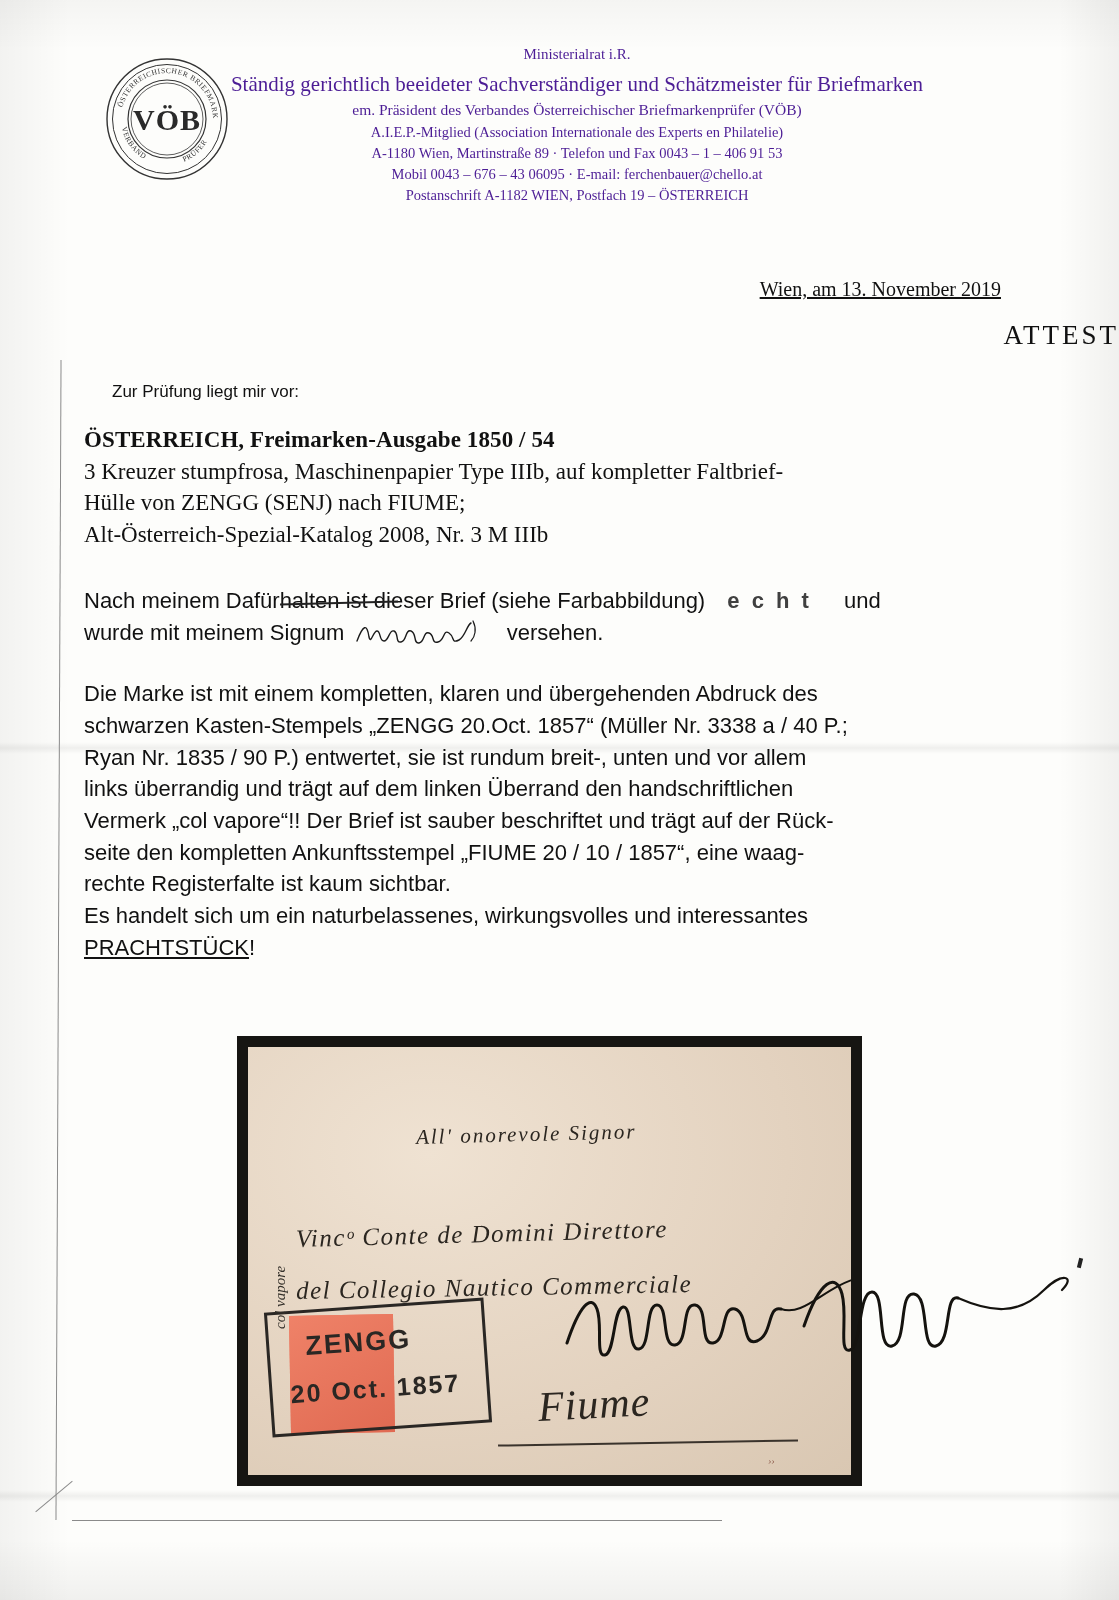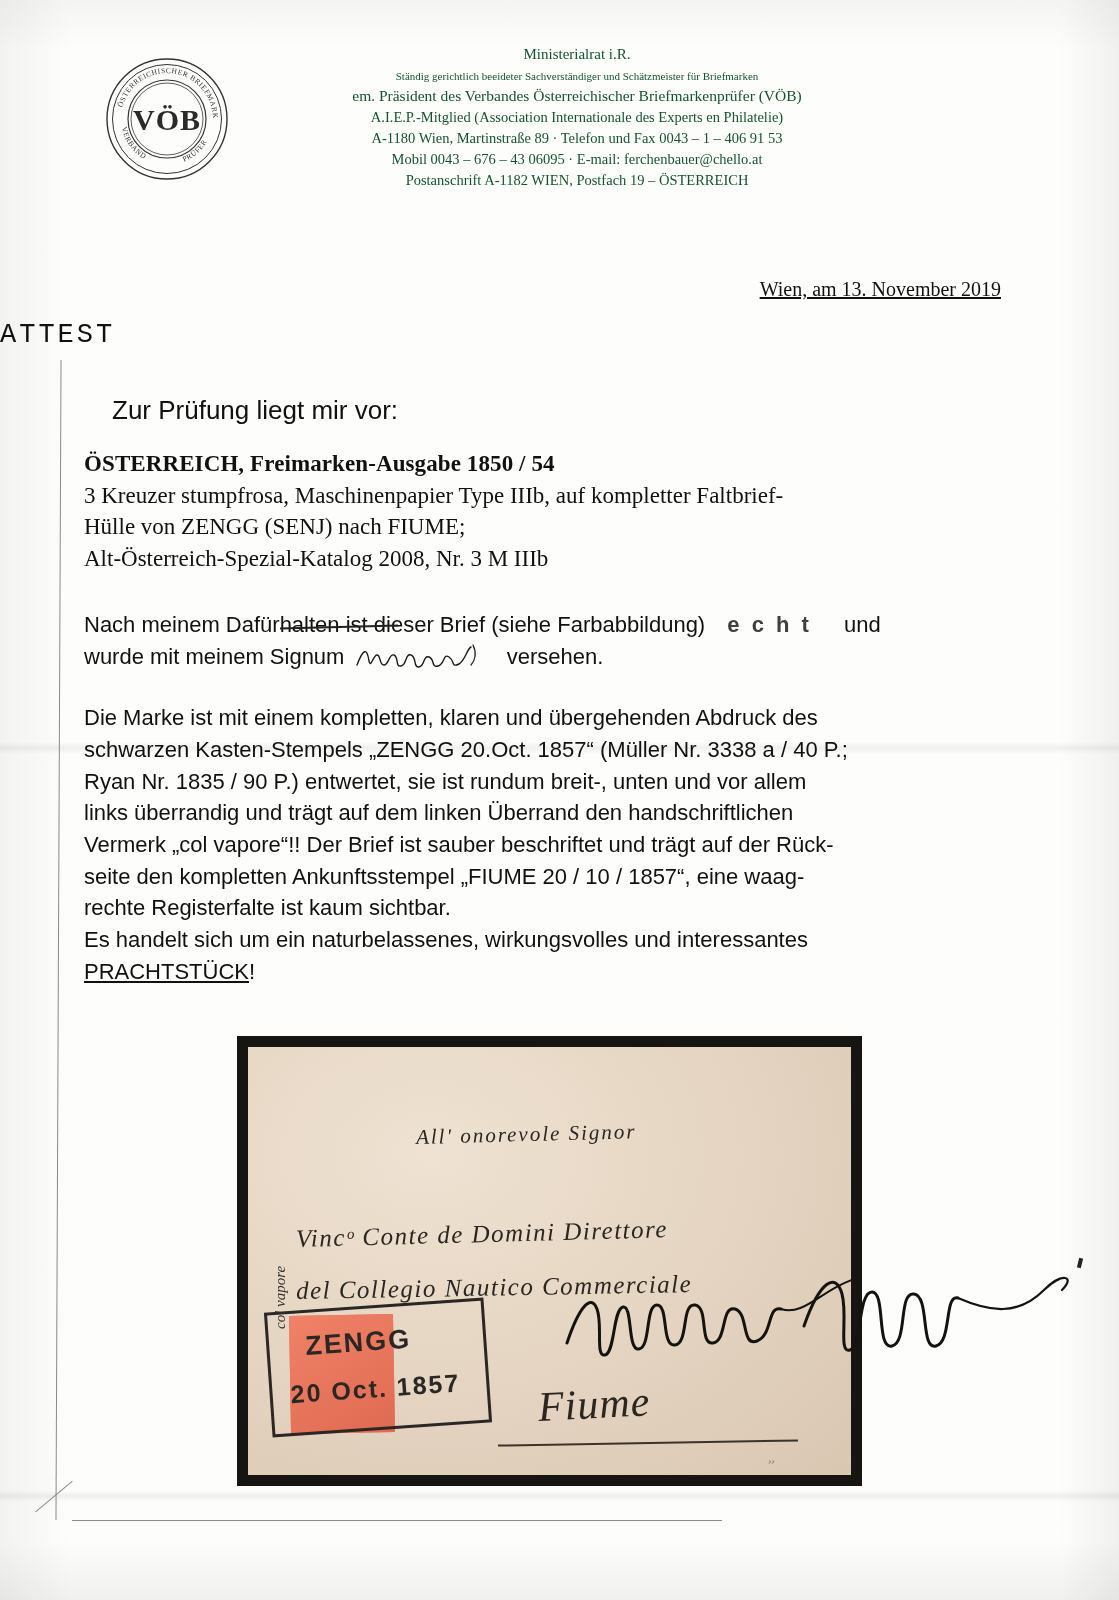--- a/index.html
+++ b/index.html
@@ -39,26 +39,26 @@
   }
 
   
   .letterhead {
     position: absolute;
     top: 44px; left: 0; right: 0;
     text-align: center;
   }
   .lh-line {
     line-height: 1.45;
-    color: #14532d;
+    color: #4c1d95;
     padding-left: 35px;
   }
   .lh-0 { font-size: 15px; }
   .lh-1 { font-size: 21px; letter-spacing: 0.3px; margin-top: 2px;}
-  .lh-2 { font-size: 11px; margin-top: 3px;}
+  .lh-2 { font-size: 21px; margin-top: 3px;}
   .lh-3 { font-size: 15.5px; }
   .lh-4 { font-size: 14.5px; }
   .lh-5 { font-size: 14.5px; }
   .lh-6 { font-size: 14.5px; }
   .lh-7 { font-size: 14.5px; }
 
   
   .seal {
     position: absolute;
     top: 56px;
@@ -75,24 +75,24 @@
     right: 118px;
     font-size: 20px;
     text-decoration: underline;
   }
 
   
   .attest {
     position: absolute;
     top: 320px;
     left: 0; right: 0;
-    text-align: left;
+    text-align: right;
     font-size: 27px;
     letter-spacing: 3px;
-    font-family: Liberation Mono, monospace;
+    font-family: Liberation Serif, serif;
   }
 
   
   .frame-left {
     position: absolute;
     left: 58px;
     top: 360px;
     width: 1px;
     height: 1160px;
     background: #8a8a8a;
@@ -120,24 +120,23 @@
   .body {
     position: absolute;
     left: 84px;
     top: 382px;
     width: 948px;
   }
   .sans {
     font-family: "Liberation Sans", sans-serif;
   }
   .intro {
-    font-size: 26px;
+    font-size: 17px;
     margin-left: 28px;
     margin-bottom: 22px;
-    margin-top: 13px;
   }
   .ident {
     font-size: 23px;
     line-height: 1.38;
     margin-bottom: 34px;
   }
   .ident-line1 { font-weight: bold; letter-spacing: 0.1px; }
   .para {
     font-size: 22px;
     line-height: 1.44;

